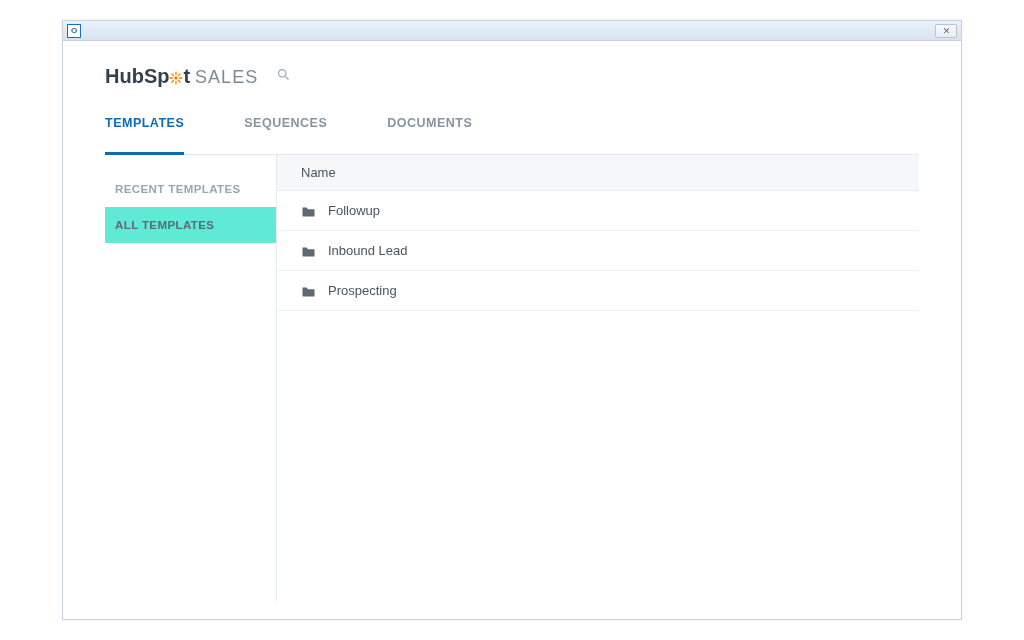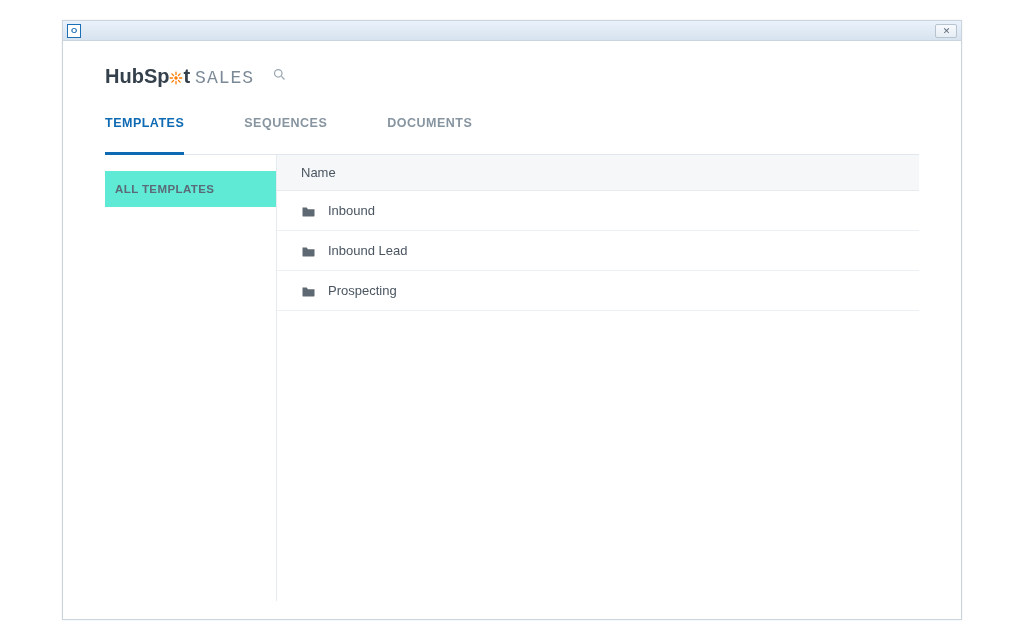--- a/index.html
+++ b/index.html
@@ -80,21 +80,21 @@
     .brand .sprocket {
       display: inline-flex;
       align-items: center;
       justify-content: center;
       color: #ff7a00;
       position: relative;
       top: 2px;
     }
     .brand .sprocket svg { width: 14px; height: 14px; }
     .brand .t { color: #34404b; }
-    .brand .sales { color: #7c8a97; font-weight: 400; margin-left: 5px; letter-spacing: 1px; font-size: 18px; font-family: Liberation Mono, monospace; }
+    .brand .sales { color: #7c8a97; font-weight: 400; margin-left: 5px; letter-spacing: 1px; font-size: 18px; }
     .search-icon { color: #9aa6b1; cursor: pointer; }
     .search-icon svg { width: 15px; height: 15px; }
     .tabs {
       display: flex;
       gap: 60px;
       border-bottom: 1px solid #e1e7ec;
     }
     .tab {
       font-size: 12.5px;
       font-weight: 700;
@@ -213,34 +213,35 @@
     </div>
 
     <div class="tabs">
       <div class="tab active">TEMPLATES</div>
       <div class="tab">SEQUENCES</div>
       <div class="tab">DOCUMENTS</div>
     </div>
 
     <div class="main-row">
       <div class="sidebar">
+        <div class="side-item">RECENT TEMPLATES</div>
         <div class="side-item selected">ALL TEMPLATES</div>
         <div class="side-spacer"></div>
       </div>
 
       <div class="list-pane">
         <div class="list-header">Name</div>
 
         <div class="list-row">
           <span class="folder-icon">
             <svg viewBox="0 0 24 20" fill="currentColor">
                 <path d="M2 4h7l2 3h11v11a1 1 0 0 1-1 1H3a1 1 0 0 1-1-1V4z"></path>
               </svg>
           </span>
-          <span>Inbound</span>
+          <span>Followup</span>
         </div>
         <div class="list-row">
           <span class="folder-icon">
             <svg viewBox="0 0 24 20" fill="currentColor">
                 <path d="M2 4h7l2 3h11v11a1 1 0 0 1-1 1H3a1 1 0 0 1-1-1V4z"></path>
               </svg>
           </span>
           <span>Inbound Lead</span>
         </div>
         <div class="list-row">

